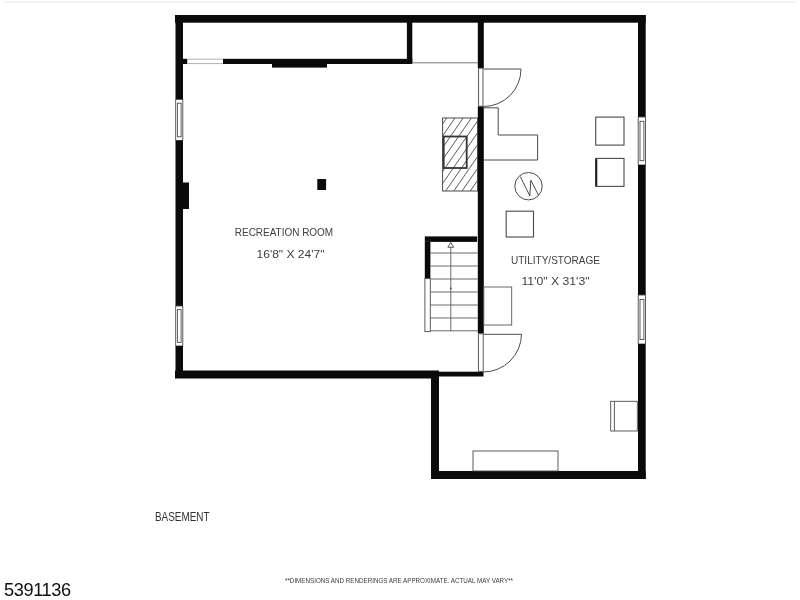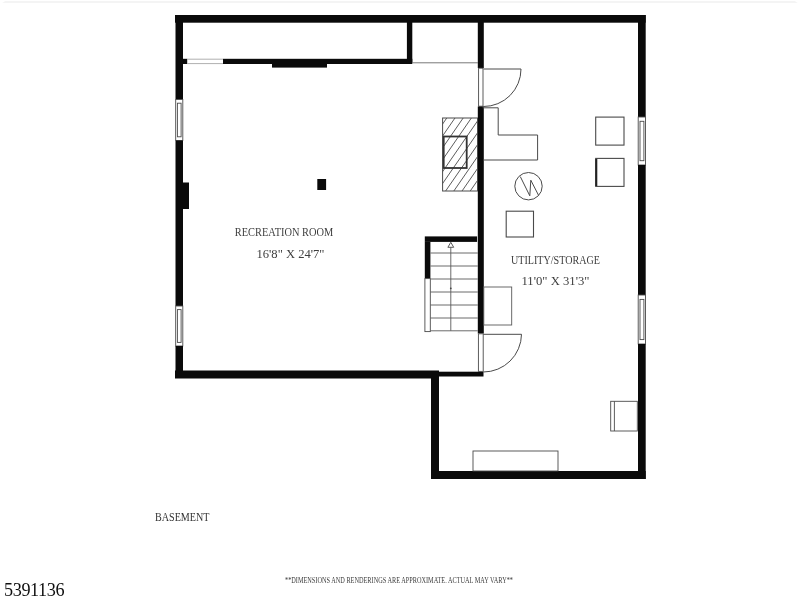--- a/index.html
+++ b/index.html
@@ -1,17 +1,17 @@
 <!DOCTYPE html>
 <html><head>
 <meta charset="utf-8">
 <style>
   html,body{margin:0;padding:0;background:#fff;}
   .page{position:relative;width:800px;height:600px;background:#fff;overflow:hidden;
-        font-family:Liberation Serif, serif;border-radius:9px;}
+        font-family:Liberation Sans, sans-serif;border-radius:9px;}
   svg{display:block;}
 </style>
 </head>
 <body>
 <div class="page">
 <svg width="800" height="600" viewBox="0 0 800 600">
 
 <rect x="0" y="0" width="800" height="600" fill="#ffffff"></rect>
 
 <line x1="2" y1="2" x2="800" y2="2" stroke="#e9e9e9" stroke-width="1"></line>

